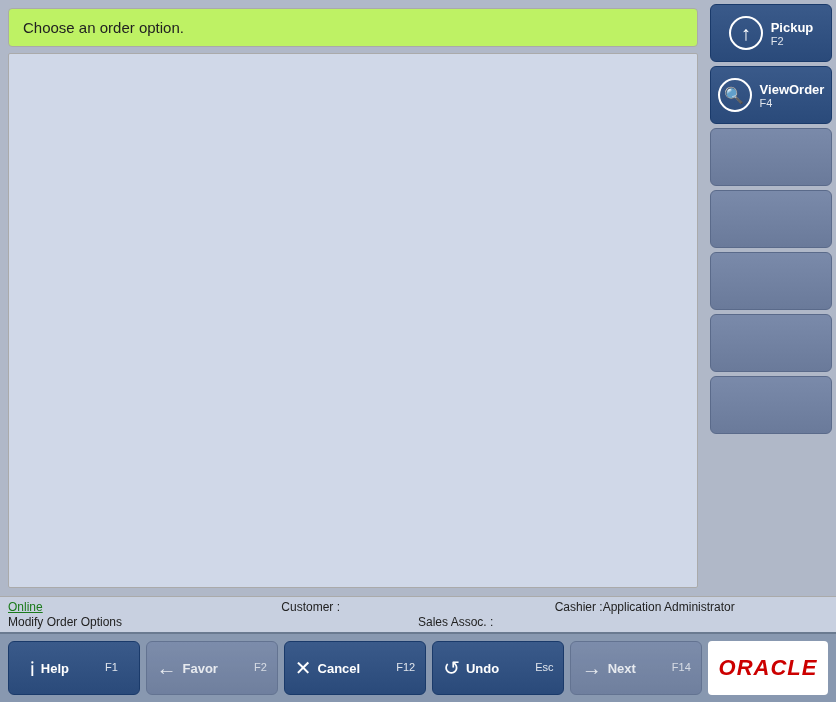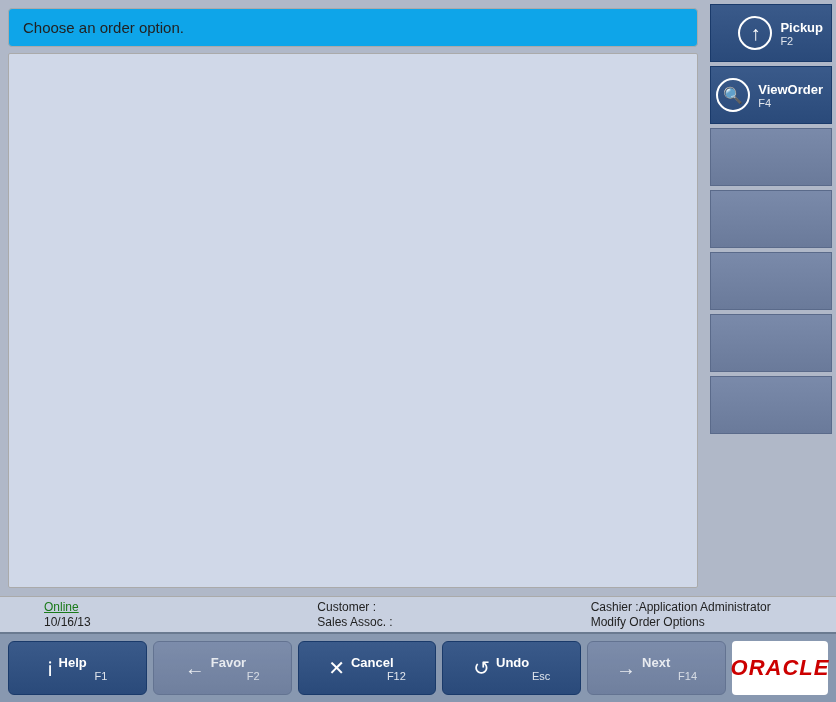--- a/index.html
+++ b/index.html
@@ -23,21 +23,21 @@
     
     .left-panel {
       display: flex;
       flex-direction: column;
       flex: 1;
       padding: 8px;
       gap: 6px;
     }
 
     .prompt-bar {
-      background: #0ea5e9;
+      background: #bef264;
       border: 1px solid #aaa;
       border-radius: 4px;
       padding: 10px 14px;
       font-size: 15px;
       color: #222;
     }
 
     .content-area {
       flex: 1;
       background: #d0d8e8;
@@ -50,25 +50,25 @@
       width: 130px;
       padding: 4px;
       display: flex;
       flex-direction: column;
       gap: 4px;
     }
 
     .sidebar-btn {
       background: linear-gradient(to bottom, #3a5a8a, #2a4a7a);
       border: 1px solid #1a3a6a;
-      border-radius: 0;
+      border-radius: 6px;
       color: white;
       display: flex;
       align-items: center;
-      justify-content: flex-end;
+      justify-content: center;
       padding: 6px 8px;
       gap: 8px;
       cursor: pointer;
       min-height: 58px;
       font-size: 13px;
     }
 
     .sidebar-btn.empty {
       background: linear-gradient(to bottom, #7a8aaa, #6a7a9a);
       border: 1px solid #5a6a8a;
@@ -136,21 +136,20 @@
       gap: 1px;
     }
 
     .status-row {
       display: flex;
       gap: 0;
     }
 
     .status-cell {
       flex: 1;
-      margin-left: 36px;
     }
 
     .status-cell.online-link {
       color: #1a7a1a;
       text-decoration: underline;
       cursor: pointer;
     }
 
     
     .bottom-toolbar {
@@ -185,38 +184,38 @@
       cursor: default;
       opacity: 0.8;
     }
 
     .tool-btn .btn-icon {
       font-size: 20px;
     }
 
     .tool-btn .btn-text {
       display: flex;
-      flex-direction: column;
+      flex-direction: row;
       align-items: flex-start;
     }
 
     .tool-btn .btn-label {
       font-weight: bold;
       font-size: 13px;
     }
 
     .tool-btn .btn-key {
       font-size: 11px;
       opacity: 0.85;
       margin-left: 36px;
     }
 
     
     .oracle-logo {
-      width: 96px;
+      width: 120px;
       height: 54px;
       background: white;
       border-radius: 4px;
       display: flex;
       align-items: center;
       justify-content: center;
       flex-shrink: 0;
     }
 
     .oracle-text {
@@ -270,23 +269,22 @@
   </div>
 </div>
 
 <div class="status-bar">
   <div class="status-row">
     <span class="status-cell online-link">Online</span>
     <span class="status-cell">Customer :</span>
     <span class="status-cell">Cashier :Application Administrator</span>
   </div>
   <div class="status-row">
-    <span class="status-cell">10/16/13</span>
+    <span class="status-cell">Modify Order Options</span>
     <span class="status-cell">Sales Assoc. :</span>
-    <span class="status-cell">Modify Order Options</span>
   </div>
 </div>
 
 <div class="bottom-toolbar">
 
   <div class="tool-btn">
     <span class="btn-icon">ℹ</span>
     <div class="btn-text">
       <span class="btn-label">Help</span>
       <span class="btn-key">F1</span>

